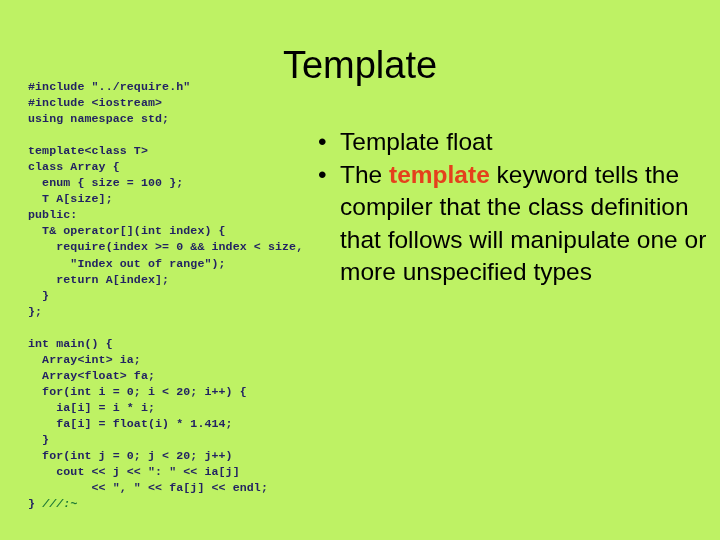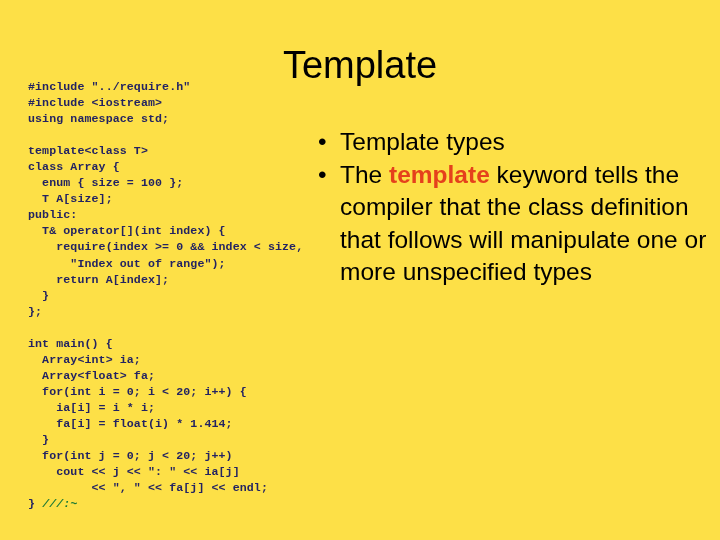--- a/index.html
+++ b/index.html
@@ -10,21 +10,21 @@
   body {
     width: 720px;
     height: 540px;
     overflow: hidden;
     font-family: "Liberation Sans", sans-serif;
     position: relative;
   }
   #slide {
     position: absolute;
     inset: 0;
-    background: #fde047;
+    background: #bef264;
   }
   
   #slide-title {
     position: absolute;
     left: 0;
     top: 42px;
     width: 720px;
     text-align: center;
     font-family: "Liberation Sans", sans-serif;
     font-size: 38px;
@@ -97,21 +97,21 @@
 
 <div id="slide">
 
   <div id="slide-title">Template</div>
 
   <div id="code-block"><div class="code-line">#include "../require.h"</div><div class="code-line">#include &lt;iostream&gt;</div><div class="code-line">using namespace std;</div><div class="code-line blank">&nbsp;</div><div class="code-line">template&lt;class T&gt;</div><div class="code-line">class Array {</div><div class="code-line">  enum { size = 100 };</div><div class="code-line">  T A[size];</div><div class="code-line">public:</div><div class="code-line">  T&amp; operator[](int index) {</div><div class="code-line">    require(index &gt;= 0 &amp;&amp; index &lt; size,</div><div class="code-line">      "Index out of range");</div><div class="code-line">    return A[index];</div><div class="code-line">  }</div><div class="code-line">};</div><div class="code-line blank">&nbsp;</div><div class="code-line">int main() {</div><div class="code-line">  Array&lt;int&gt; ia;</div><div class="code-line">  Array&lt;float&gt; fa;</div><div class="code-line">  for(int i = 0; i &lt; 20; i++) {</div><div class="code-line">    ia[i] = i * i;</div><div class="code-line">    fa[i] = float(i) * 1.414;</div><div class="code-line">  }</div><div class="code-line">  for(int j = 0; j &lt; 20; j++)</div><div class="code-line">    cout &lt;&lt; j &lt;&lt; ": " &lt;&lt; ia[j]</div><div class="code-line">         &lt;&lt; ", " &lt;&lt; fa[j] &lt;&lt; endl;</div><div class="code-line">} <span class="tok-comment">///:~</span></div></div>
 
   <div id="bullet-list">
       <div class="bullet-item">
         <span class="bullet-mark">•</span>
-        <span class="bullet-text">Template types</span>
+        <span class="bullet-text">Template float</span>
       </div>
       <div class="bullet-item">
         <span class="bullet-mark">•</span>
         <span class="bullet-text">The <span class="kw-template">template</span> keyword tells the compiler that the class definition that follows will manipulate one or more unspecified types</span>
       </div>
     </div>
 
 </div>
 
 </body></html>

